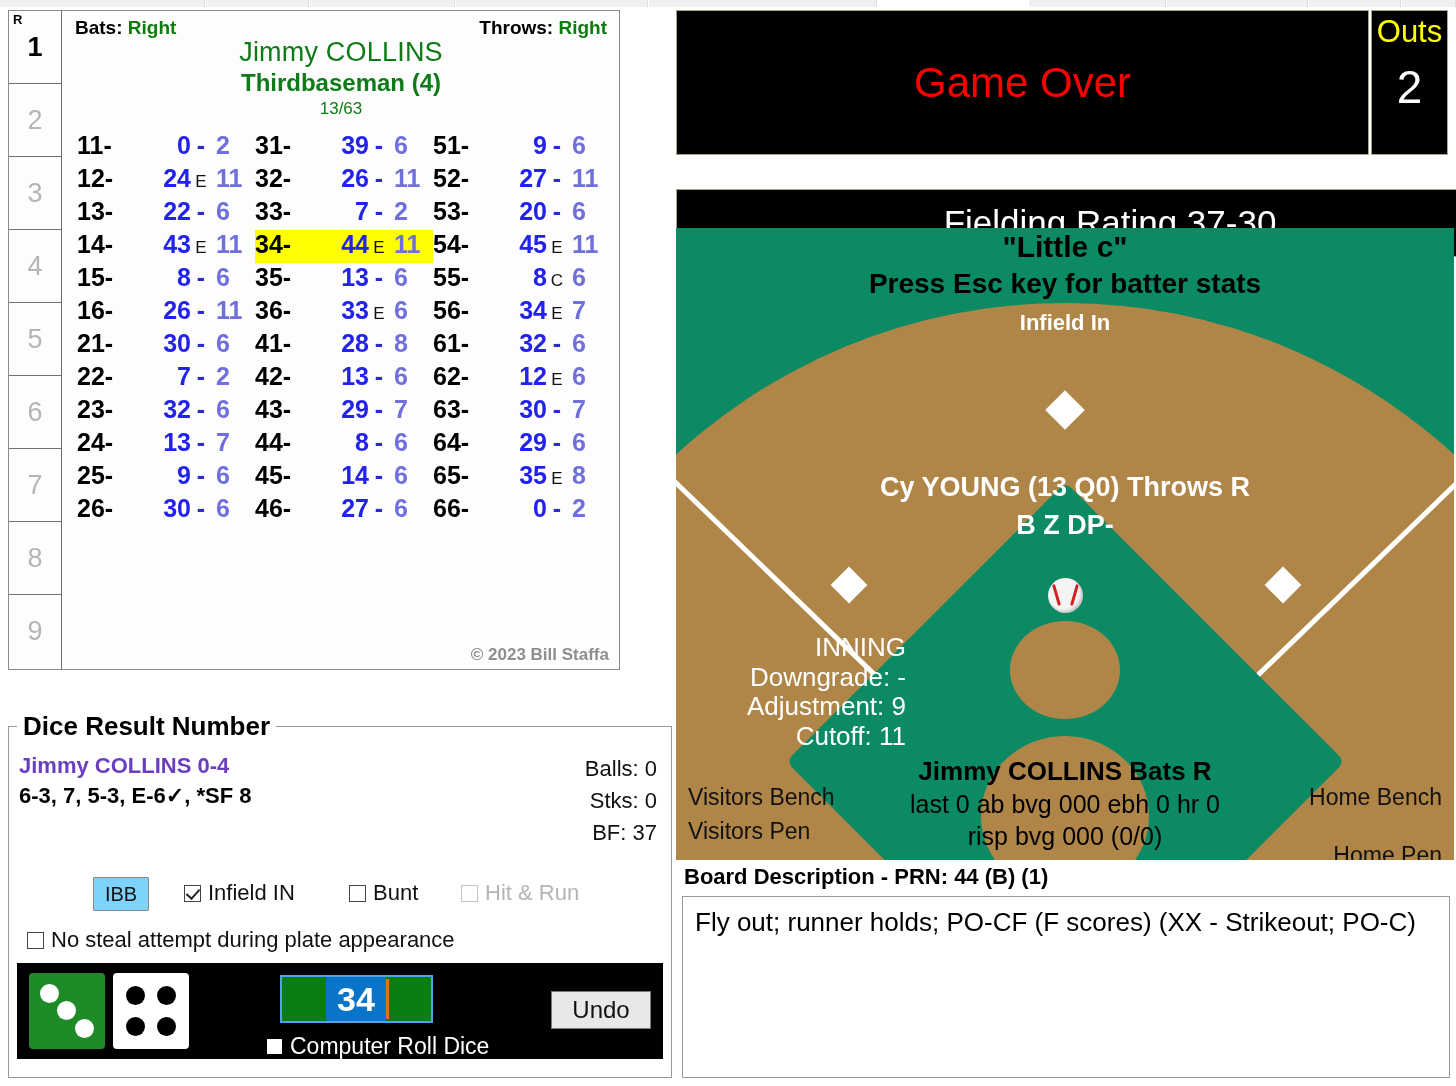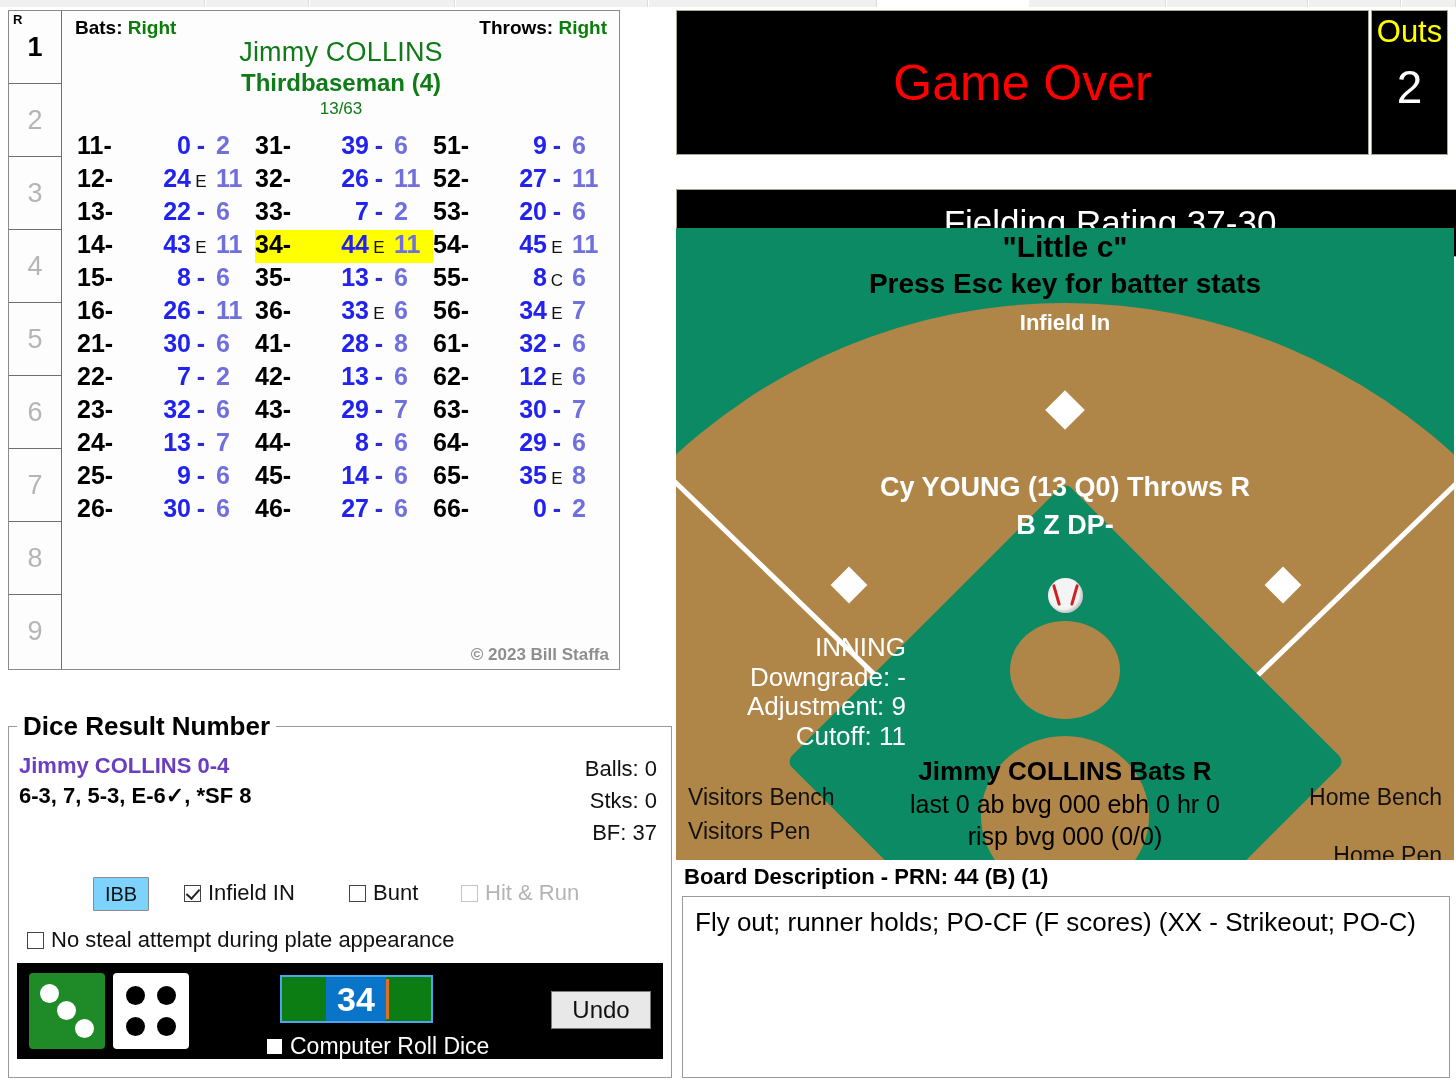--- a/index.html
+++ b/index.html
@@ -123,21 +123,21 @@
     font-size:24px; color:#111;
   }
 
   
   .sb-wrap { position:absolute; left:676px; top:10px; width:772px; height:218px; }
   .sb-main {
     position:absolute; left:0; top:0; width:693px; height:145px; background:#000;
     border:1px solid #a8a890;
     display:flex; align-items:center; justify-content:center;
   }
-  .gameover { color:#ff0000; font-size:50px; }
+  .gameover { color:#ff0000; font-size:42px; }
   .sb-outs {
     position:absolute; left:695px; top:0; width:77px; height:145px; background:#000;
     border:1px solid #a8a890; text-align:center;
   }
   .outs-lbl { color:#ffff00; font-size:31px; margin-top:3px; }
   .outs-val { color:#fff; font-size:46px; margin-top:10px; }
   .sb-fr {
     position:absolute; left:0; top:147px; width:868px; height:68px; background:#000;
     border:1px solid #a8a890;
     display:flex; align-items:center; justify-content:center;margin-top:32px;

